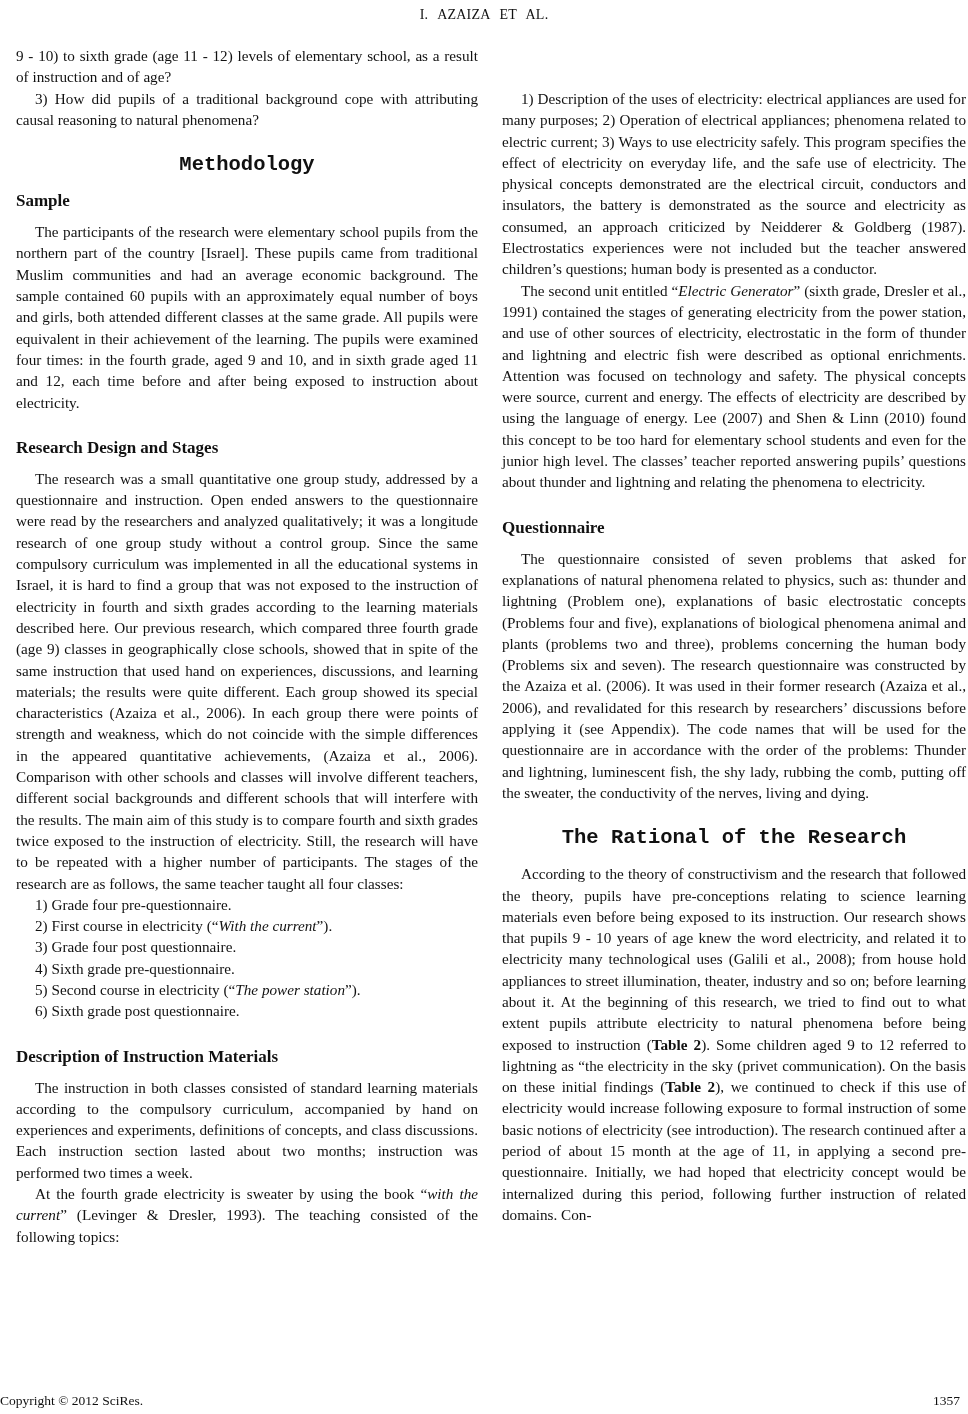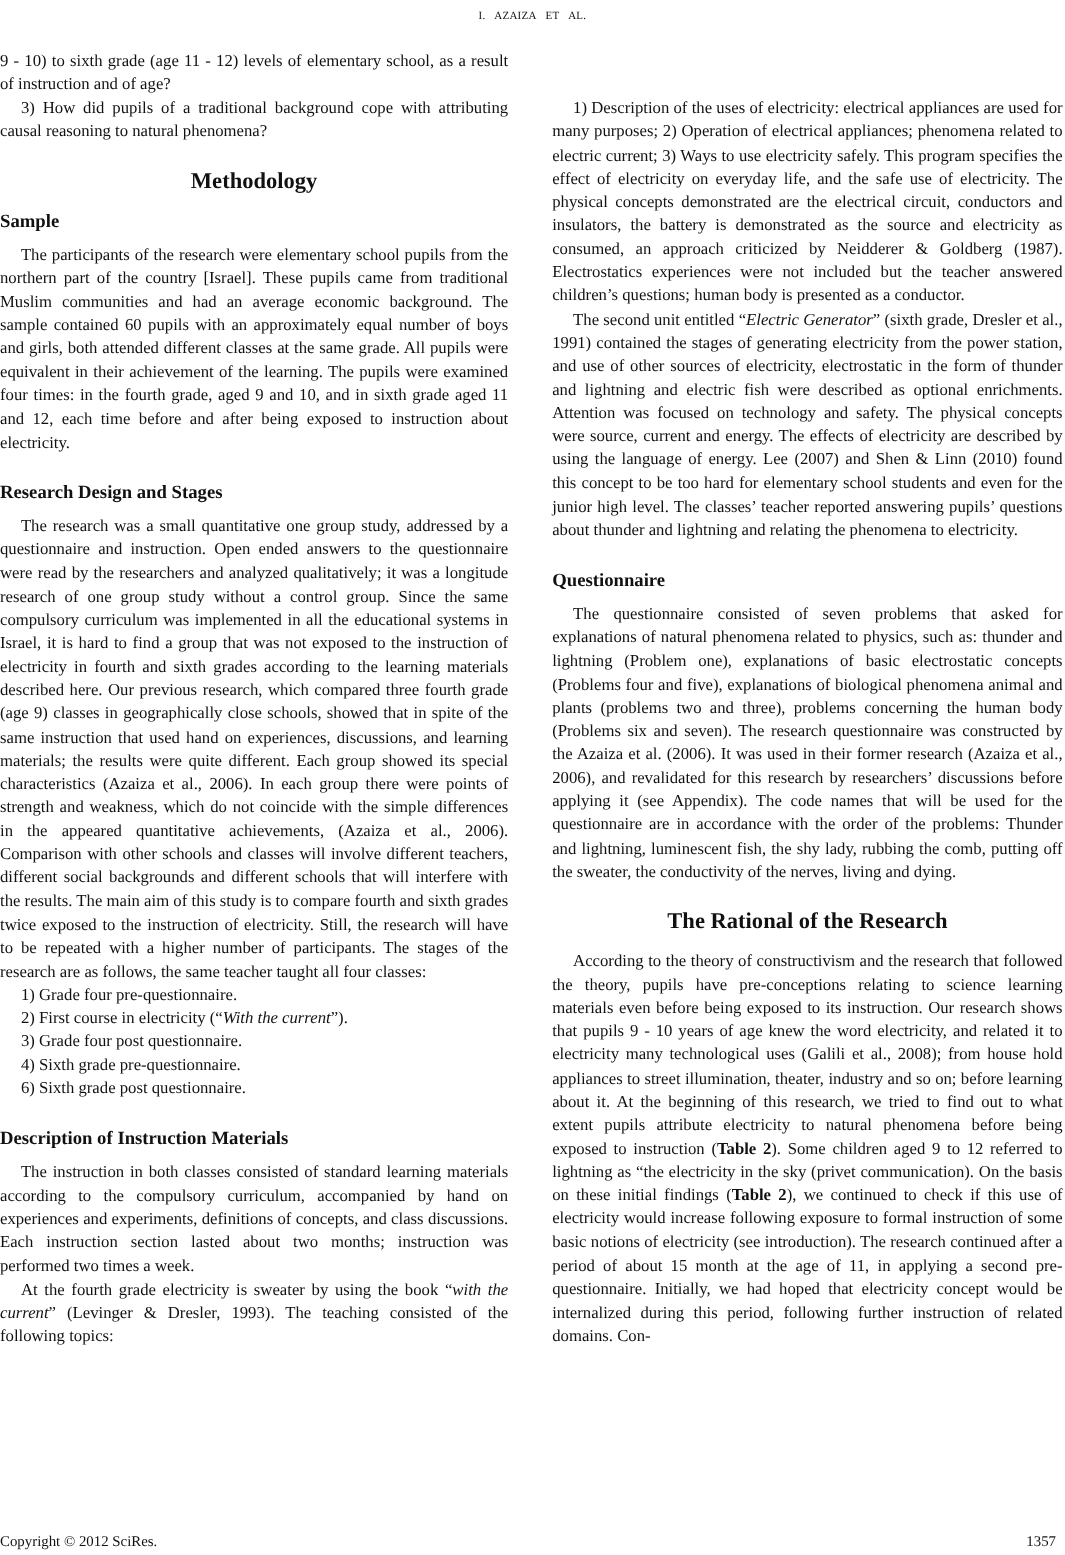--- a/index.html
+++ b/index.html
@@ -3,31 +3,31 @@
 <meta charset="utf-8">
 <style>
   html, body { margin: 0; padding: 0; background: #ffffff; }
   body {
     width: 968px; height: 1414px; position: relative; overflow: hidden;
     font-family: "Liberation Serif", "DejaVu Serif", serif;
     color: #111; font-size: 15.2px; line-height: 21.3px;
   }
   .running-head {
     position: absolute; top: 4px; left: 0; width: 968px; text-align: center;
-    font-size: 10px; letter-spacing: 0.2px; word-spacing: 6px;
+    font-size: 14px; letter-spacing: 0.2px; word-spacing: 6px;
   }
   .col { position: absolute; top: 45px; width: 462px; }
-  .col-left { left: 0px; }
+  .col-left { left: 16px; }
   .col-right { left: 502px; width: 464px; margin-top: 43px; }
   p { margin: 0; text-align: justify; text-indent: 19px; hyphens: none; }
   p.noindent { text-indent: 0; }
   .list-item { text-indent: 19px; margin: 0; }
   h2 {
     font-size: 20.5px; font-weight: bold; text-align: center;
-    margin: 23px 0 13px 0; line-height: 24px;
+    margin: 23px 0 13px 0; line-height: 24px; font-family: Liberation Mono, monospace;
   }
   h3 {
     font-size: 17px; font-weight: bold; margin: 14px 0 9px 0; line-height: 22px;
   }
   h3.first { margin-top: 8px; }
   h3.spaced { margin-top: 24px; }
   i { }
   b { font-weight: bold; }
   .footer {
     position: absolute; top: 1393px; font-size: 13.5px; line-height: 16px;
@@ -50,20 +50,21 @@
   <p>The participants of the research were elementary school pupils from the northern part of the country [Israel]. These pupils came from traditional Muslim communities and had an average economic background. The sample contained 60 pupils with an approximately equal number of boys and girls, both attended different classes at the same grade. All pupils were equivalent in their achievement of the learning. The pupils were examined four times: in the fourth grade, aged 9 and 10, and in sixth grade aged 11 and 12, each time before and after being exposed to instruction about electricity.</p>
 
   <h3 class="spaced">Research Design and Stages</h3>
   <p>The research was a small quantitative one group study, addressed by a questionnaire and instruction. Open ended answers to the questionnaire were read by the researchers and analyzed qualitatively; it was a longitude research of one group study without a control group. Since the same compulsory curriculum was implemented in all the educational systems in Israel, it is hard to find a group that was not exposed to the instruction of electricity in fourth and sixth grades according to the learning materials described here. Our previous research, which compared three fourth grade (age 9) classes in geographically close schools, showed that in spite of the same instruction that used hand on experiences, discussions, and learning materials; the results were quite different. Each group showed its special characteristics (Azaiza et al., 2006). In each group there were points of strength and weakness, which do not coincide with the simple differences in the appeared quantitative achievements, (Azaiza et al., 2006). Comparison with other schools and classes will involve different teachers, different social backgrounds and different schools that will interfere with the results. The main aim of this study is to compare fourth and sixth grades twice exposed to the instruction of electricity. Still, the research will have to be repeated with a higher number of participants. The stages of the research are as follows, the same teacher taught all four classes:</p>
 
   <div>
     <p class="list-item"><span>1) Grade four pre-questionnaire.</span></p>
     <p class="list-item"><span>2) First course in electricity (“</span><i>With the current</i><span>”).</span></p>
     <p class="list-item"><span>3) Grade four post questionnaire.</span></p>
     <p class="list-item"><span>4) Sixth grade pre-questionnaire.</span></p>
+    <p class="list-item"><span>5) Second course in electricity (“</span><i>The power station</i><span>”).</span></p>
     <p class="list-item"><span>6) Sixth grade post questionnaire.</span></p>
   </div>
 
   <h3 class="spaced">Description of Instruction Materials</h3>
   <p>The instruction in both classes consisted of standard learning materials according to the compulsory curriculum, accompanied by hand on experiences and experiments, definitions of concepts, and class discussions. Each instruction section lasted about two months; instruction was performed two times a week.</p>
   <p><span>At the fourth grade electricity is sweater by using the book “</span><i>with the current</i><span>” (Levinger &amp; Dresler, 1993). The teaching consisted of the following topics:</span></p>
 </div>
 
 <div class="col col-right">
   <p>1) Description of the uses of electricity: electrical appliances are used for many purposes; 2) Operation of electrical appliances; phenomena related to electric current; 3) Ways to use electricity safely. This program specifies the effect of electricity on everyday life, and the safe use of electricity. The physical concepts demonstrated are the electrical circuit, conductors and insulators, the battery is demonstrated as the source and electricity as consumed, an approach criticized by Neidderer &amp; Goldberg (1987). Electrostatics experiences were not included but the teacher answered children’s questions; human body is presented as a conductor.</p>

